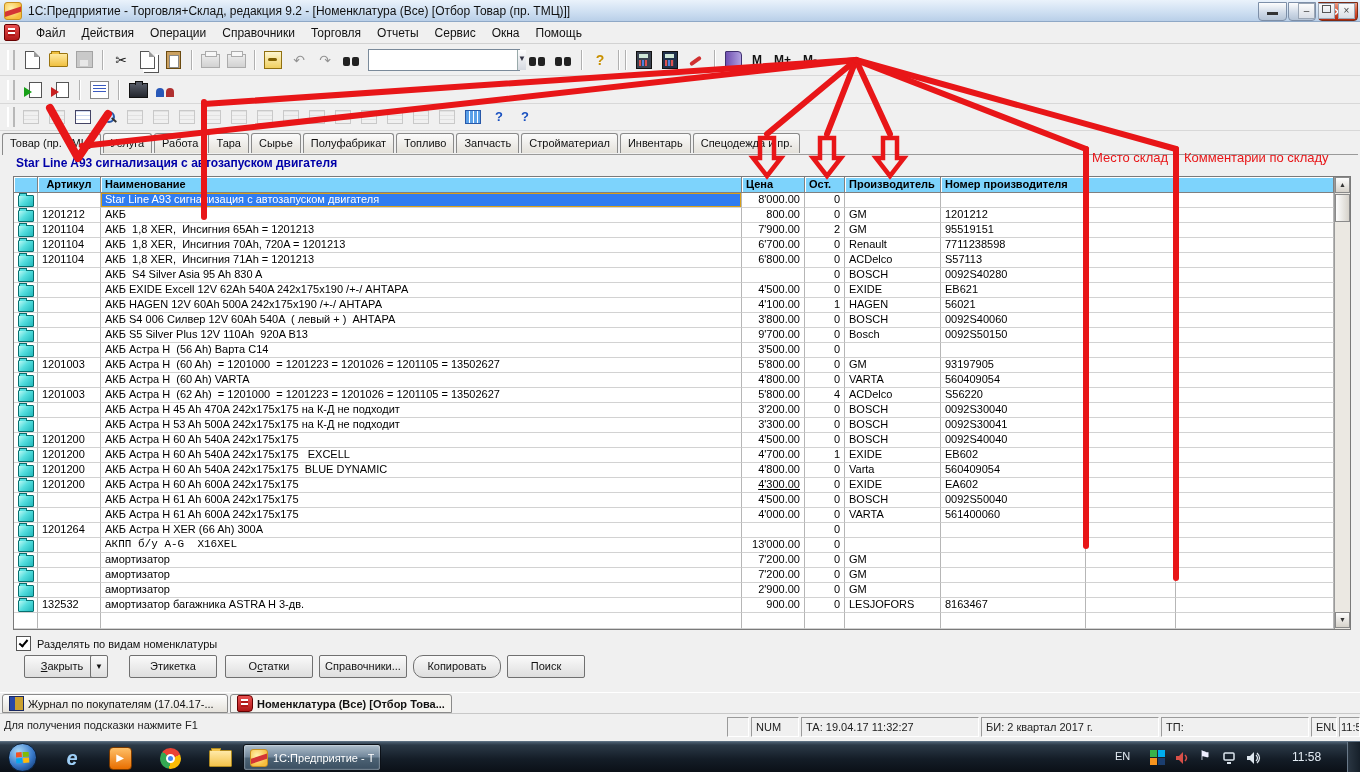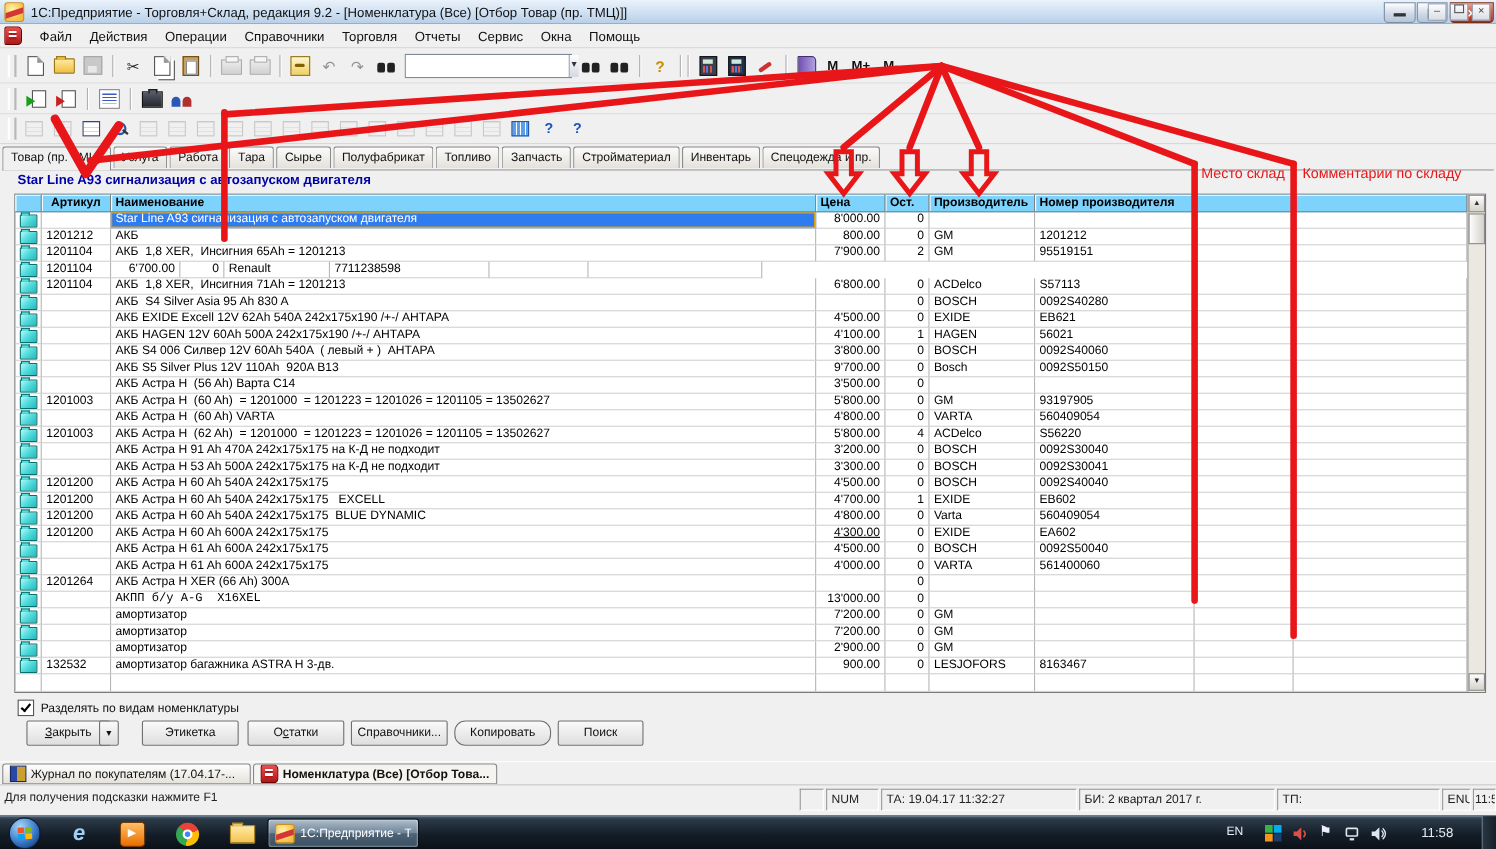--- a/index.html
+++ b/index.html
@@ -379,20 +379,21 @@
           <div class="tcell r" style="width: 63px;">7'900.00</div>
           <div class="tcell r" style="width: 40px;">2</div>
           <div class="tcell" style="width: 96px;">GM</div>
           <div class="tcell" style="width: 145px;">95519151</div>
           <div class="tcell" style="width: 90px;"></div>
           <div class="tcell" style="width: 158px;"></div>
         </div>
         <div class="trow">
           <div class="tcell c" style="width: 24px;"><div class="fold"></div></div>
           <div class="tcell" style="width: 63px;">1201104</div>
+          <div class="tcell" style="width: 641px;">АКБ  1,8 XER,  Инсигния 70Ah, 720A = 1201213</div>
           <div class="tcell r" style="width: 63px;">6'700.00</div>
           <div class="tcell r" style="width: 40px;">0</div>
           <div class="tcell" style="width: 96px;">Renault</div>
           <div class="tcell" style="width: 145px;">7711238598</div>
           <div class="tcell" style="width: 90px;"></div>
           <div class="tcell" style="width: 158px;"></div>
         </div>
         <div class="trow">
           <div class="tcell c" style="width: 24px;"><div class="fold"></div></div>
           <div class="tcell" style="width: 63px;">1201104</div>
@@ -499,21 +500,21 @@
           <div class="tcell r" style="width: 63px;">5'800.00</div>
           <div class="tcell r" style="width: 40px;">4</div>
           <div class="tcell" style="width: 96px;">ACDelco</div>
           <div class="tcell" style="width: 145px;">S56220</div>
           <div class="tcell" style="width: 90px;"></div>
           <div class="tcell" style="width: 158px;"></div>
         </div>
         <div class="trow">
           <div class="tcell c" style="width: 24px;"><div class="fold"></div></div>
           <div class="tcell" style="width: 63px;"></div>
-          <div class="tcell" style="width: 641px;">АКБ Астра H 91 Ah 470A 242x175x175 на К-Д не подходит</div>
+          <div class="tcell" style="width: 641px;">АКБ Астра H 45 Ah 470A 242x175x175 на К-Д не подходит</div>
           <div class="tcell r" style="width: 63px;">3'200.00</div>
           <div class="tcell r" style="width: 40px;">0</div>
           <div class="tcell" style="width: 96px;">BOSCH</div>
           <div class="tcell" style="width: 145px;">0092S30040</div>
           <div class="tcell" style="width: 90px;"></div>
           <div class="tcell" style="width: 158px;"></div>
         </div>
         <div class="trow">
           <div class="tcell c" style="width: 24px;"><div class="fold"></div></div>
           <div class="tcell" style="width: 63px;"></div>

